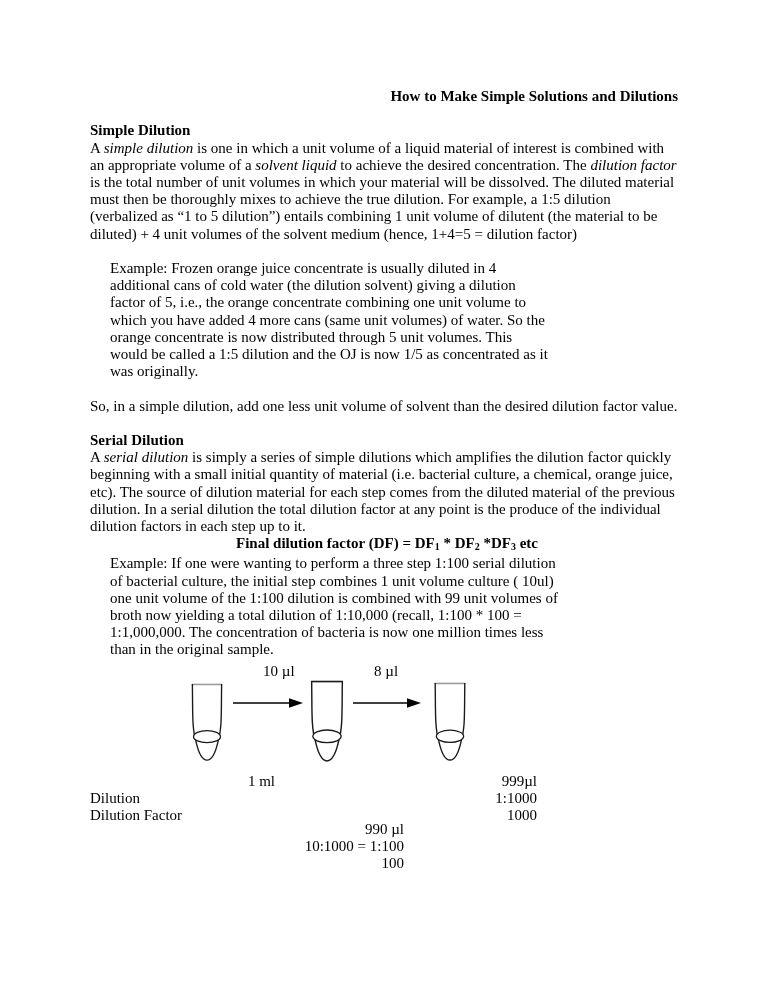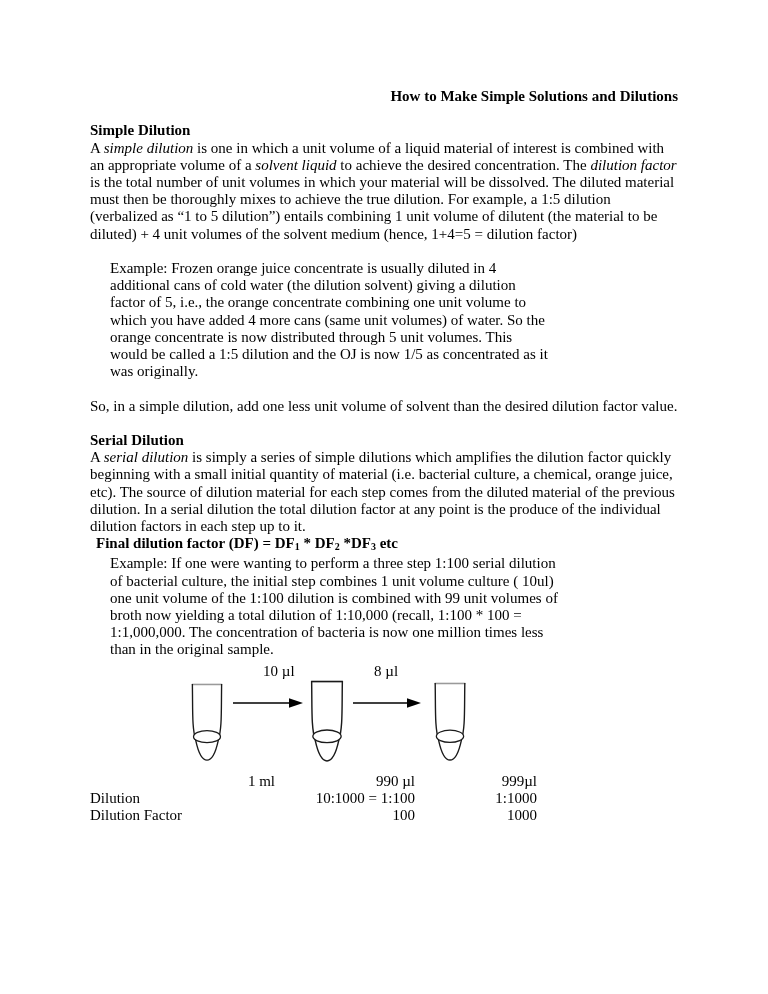--- a/index.html
+++ b/index.html
@@ -12,30 +12,30 @@
     line-height: 17.2px;
     overflow: hidden;
   }
   .content { padding: 88px 90px 0 90px; width: 588px; }
   .title { text-align: right; font-weight: bold; }
   .blank { height: 17.2px; }
   .heading { font-weight: bold; }
   .para { margin: 0; }
   .it { font-style: italic; }
   .indent { margin-left: 20px; }
-  .formula { font-weight: bold; text-align: left; padding-left: 6px; }
+  .formula { font-weight: bold; text-align: center; padding-left: 6px; }
   .sub { font-size: 10px; vertical-align: -2px; font-weight: bold; }
   .diagram { position: relative; height: 172px; width: 588px; }
   .dg-label { position: absolute; top: 4px; white-space: nowrap; }
   .tube { position: absolute; }
   .arrow { position: absolute; }
   .dg-row-label { position: absolute; left: 0; white-space: nowrap; }
   .dg-cell { position: absolute; width: 170px; text-align: right; white-space: nowrap; }
   .c1 { left: 15px; }
-  .c2 { left: 155px; }
+  .c2 { left: 144px; margin-top: 48px; }
   .c3 { left: 277px; }
   .r-vol { top: 114px; }
   .r-dil { top: 131px; }
   .r-fac { top: 148px; }
 </style>
 </head>
 <body>
 
 <div class="content">
 

